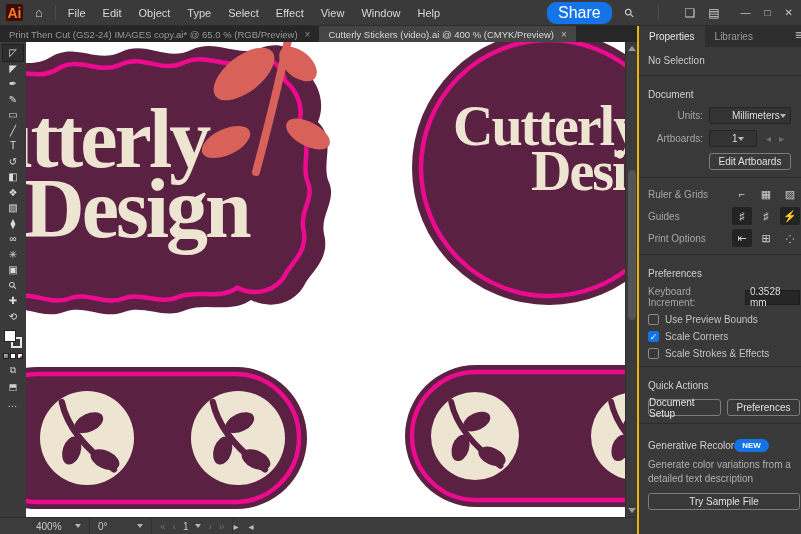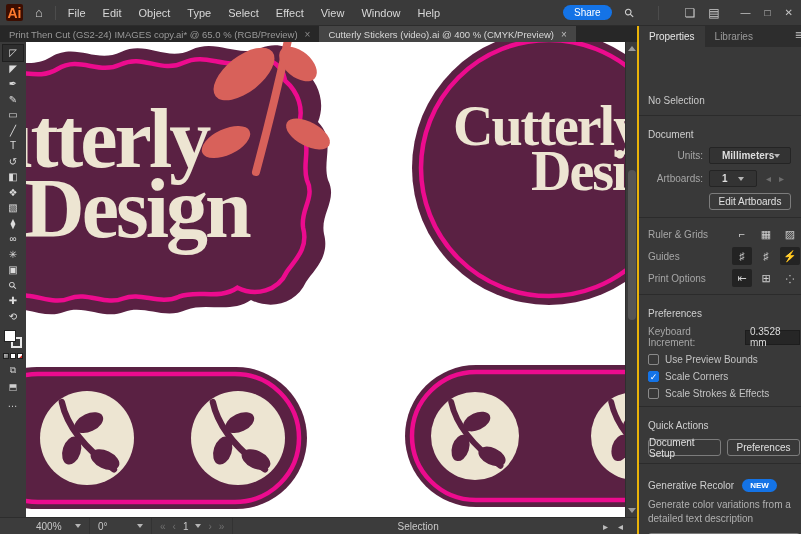--- a/index.html
+++ b/index.html
@@ -8,21 +8,21 @@
   .app { position:relative; width:801px; height:534px; overflow:hidden; background:#3a3a3a; color:#d6d6d6; }
 
   
   .menubar { position:absolute; top:0; left:0; width:801px; height:26px; background:#3a3a3a; display:flex; align-items:center; font-size:11px; border-bottom:1px solid #2c2c2c; }
   .ai-logo { width:17px; height:17px; margin-left:6px; background:#3c0d00; color:#ff7a2e; font-weight:bold; font-size:14px; display:flex; align-items:center; justify-content:center; border-radius:2px; }
   .home { margin-left:12px; font-size:13px; color:#cfcfcf; }
   .mb-sep { width:1px; height:14px; background:#4c4c4c; margin:0 12px; }
   .menus { display:flex; gap:17px; color:#d8d8d8; }
   .menus span { cursor:default; }
   .mb-right { margin-left:auto; display:flex; align-items:center; gap:13px; padding-right:8px; }
-  .share-btn { background:#1473e6; color:#fff; border-radius:9px; padding:2px 11px; font-size:10px; }
+  .share-btn { background:#1473e6; color:#fff; border-radius:9px; padding:2px 11px; font-size:16px; }
   .icon-btn { color:#cfcfcf; font-size:12px; }
   .search-glyph { display:inline-block; transform:rotate(-45deg); }
   .win-controls { display:flex; gap:14px; margin-left:8px; color:#c4c4c4; font-size:10px; }
 
   
   .tabbar { position:absolute; top:26px; left:0; width:637px; height:16px; background:#272727; display:flex; font-size:9.5px; }
   .doc-tab { display:flex; align-items:center; gap:7px; padding:0 9px; color:#999; white-space:nowrap; }
   .doc-tab .close { color:#8a8a8a; font-size:10px; }
   .doc-tab.active { background:#454545; color:#d8d8d8; }
   .doc-tab.active .close { color:#bdbdbd; }
@@ -57,44 +57,44 @@
 
   
   .panel { position:absolute; top:26px; left:637px; width:172px; height:508px; background:#393939; border-left:2px solid #eab308; font-size:10px; }
   .panel-tabs { height:21px; background:#2d2d2d; display:flex; align-items:stretch; }
   .p-tab { display:flex; align-items:center; padding:0 10px; color:#9a9a9a; }
   .p-tab.active { background:#393939; color:#e6e6e6; }
   .p-menu { margin-left:auto; color:#c9c9c9; font-size:12px; padding:2px 7px 0 0; }
   .panel-body { padding:0 9px; }
   .p-row { display:flex; align-items:center; }
   .p-divider { height:1px; background:#2b2b2b; margin:7px -9px; }
-  .p-status { color:#c9c9c9; padding:8px 0 2px;margin-top:40px; }
+  .p-status { color:#c9c9c9; padding:8px 0 2px; }
   .p-heading { color:#cfcfcf; padding:6px 0 4px; }
   .p-label { color:#a6a6a6; }
   .lbl-col { flex:0 0 55px; text-align:right; margin-right:6px; }
-  .dropdown { background:#333333; border:1px solid #242424; border-radius:2px; height:17px; display:flex; align-items:center; padding:0 12px; color:#dedede; position:relative;font-weight:bold; }
+  .dropdown { background:#333333; border:1px solid #242424; border-radius:2px; height:17px; display:flex; align-items:center; padding:0 22px; color:#dedede; position:relative; }
   .dd-units { width:82px; margin:3px 0; }
   .dd-artboard { width:48px; margin:3px 0; }
   .chev { margin-left:auto; width:0; height:0; border-left:3.5px solid transparent; border-right:3.5px solid transparent; border-top:4px solid #b5b5b5; }
   .ab-arrows { display:flex; gap:8px; margin-left:9px; color:#6e6e6e; font-size:10px; }
   .btn { border:1px solid #7c7c7c; border-radius:3px; color:#e0e0e0; height:17px; display:flex; align-items:center; justify-content:center; background:transparent; }
   .btn-edit-ab { width:82px; margin:3px 0 4px 61px; }
   .icon-row { display:flex; align-items:center; margin:4px 0; }
   .icon-row .p-label { flex:1; }
   .pi-group { display:flex; gap:4px; }
   .pi { width:20px; height:18px; display:flex; align-items:center; justify-content:center; color:#cfcfcf; font-size:11px; border-radius:2px; }
   .pi.pressed { background:#232323; }
   .ki-row { display:flex; align-items:center; margin:3px 0 6px; }
   .ki-input { background:#262626; border:1px solid #1d1d1d; color:#dcdcdc; height:15px; display:flex; align-items:center; padding:0 4px; margin-left:6px; width:56px; }
   .cb-row { display:flex; align-items:center; gap:6px; margin:6px 0; color:#c3c3c3; }
   .cb { width:11px; height:11px; border:1px solid #8a8a8a; border-radius:2px; display:flex; align-items:center; justify-content:center; font-size:9px; color:#fff; }
   .cb.checked { background:#1473e6; border-color:#1473e6; }
   .qa-btns { display:flex; gap:6px; margin:4px 0 6px; }
   .qa-btns .btn { flex:1; }
-  .gen-head { display:flex; align-items:center; gap:8px; padding-top:8px; }
+  .gen-head { display:flex; align-items:center; padding-top:8px; }
   .new-badge { background:#1473e6; color:#fff; font-size:8px; font-weight:bold; border-radius:8px; padding:2px 8px; }
   .gen-desc { color:#b0b0b0; line-height:1.35; padding:6px 0 8px; }
   .btn-try { width:100%; }
 
   
   .statusbar { position:absolute; left:0; bottom:0; width:637px; height:17px; background:#3c3c3c; border-top:1px solid #2d2d2d; display:flex; align-items:center; font-size:10px; color:#c9c9c9; }
   .sb-group { display:flex; align-items:center; gap:5px; padding:0 8px; height:100%; border-right:1px solid #333; }
   .sb-zoom { margin-left:28px; width:62px; }
   .sb-rot { width:62px; }
   .sb-nav { gap:7px; }
@@ -396,22 +396,19 @@
       <span class="chev-sb" style="margin-left:auto"></span>
     </div>
     <div class="sb-group sb-nav">
       <span class="dim">«</span>
       <span class="dim">‹</span>
       <span>1</span>
       <span class="chev-sb"></span>
       <span class="dim">›</span>
       <span class="dim">»</span>
     </div>
-    <div class="sb-mode">
-      <span>Selection</span>
-    </div>
     <div class="sb-expand">
       <span>▸</span>
       <span>◂</span>
     </div>
   </div>
 
 </div>
 
 </body></html>

